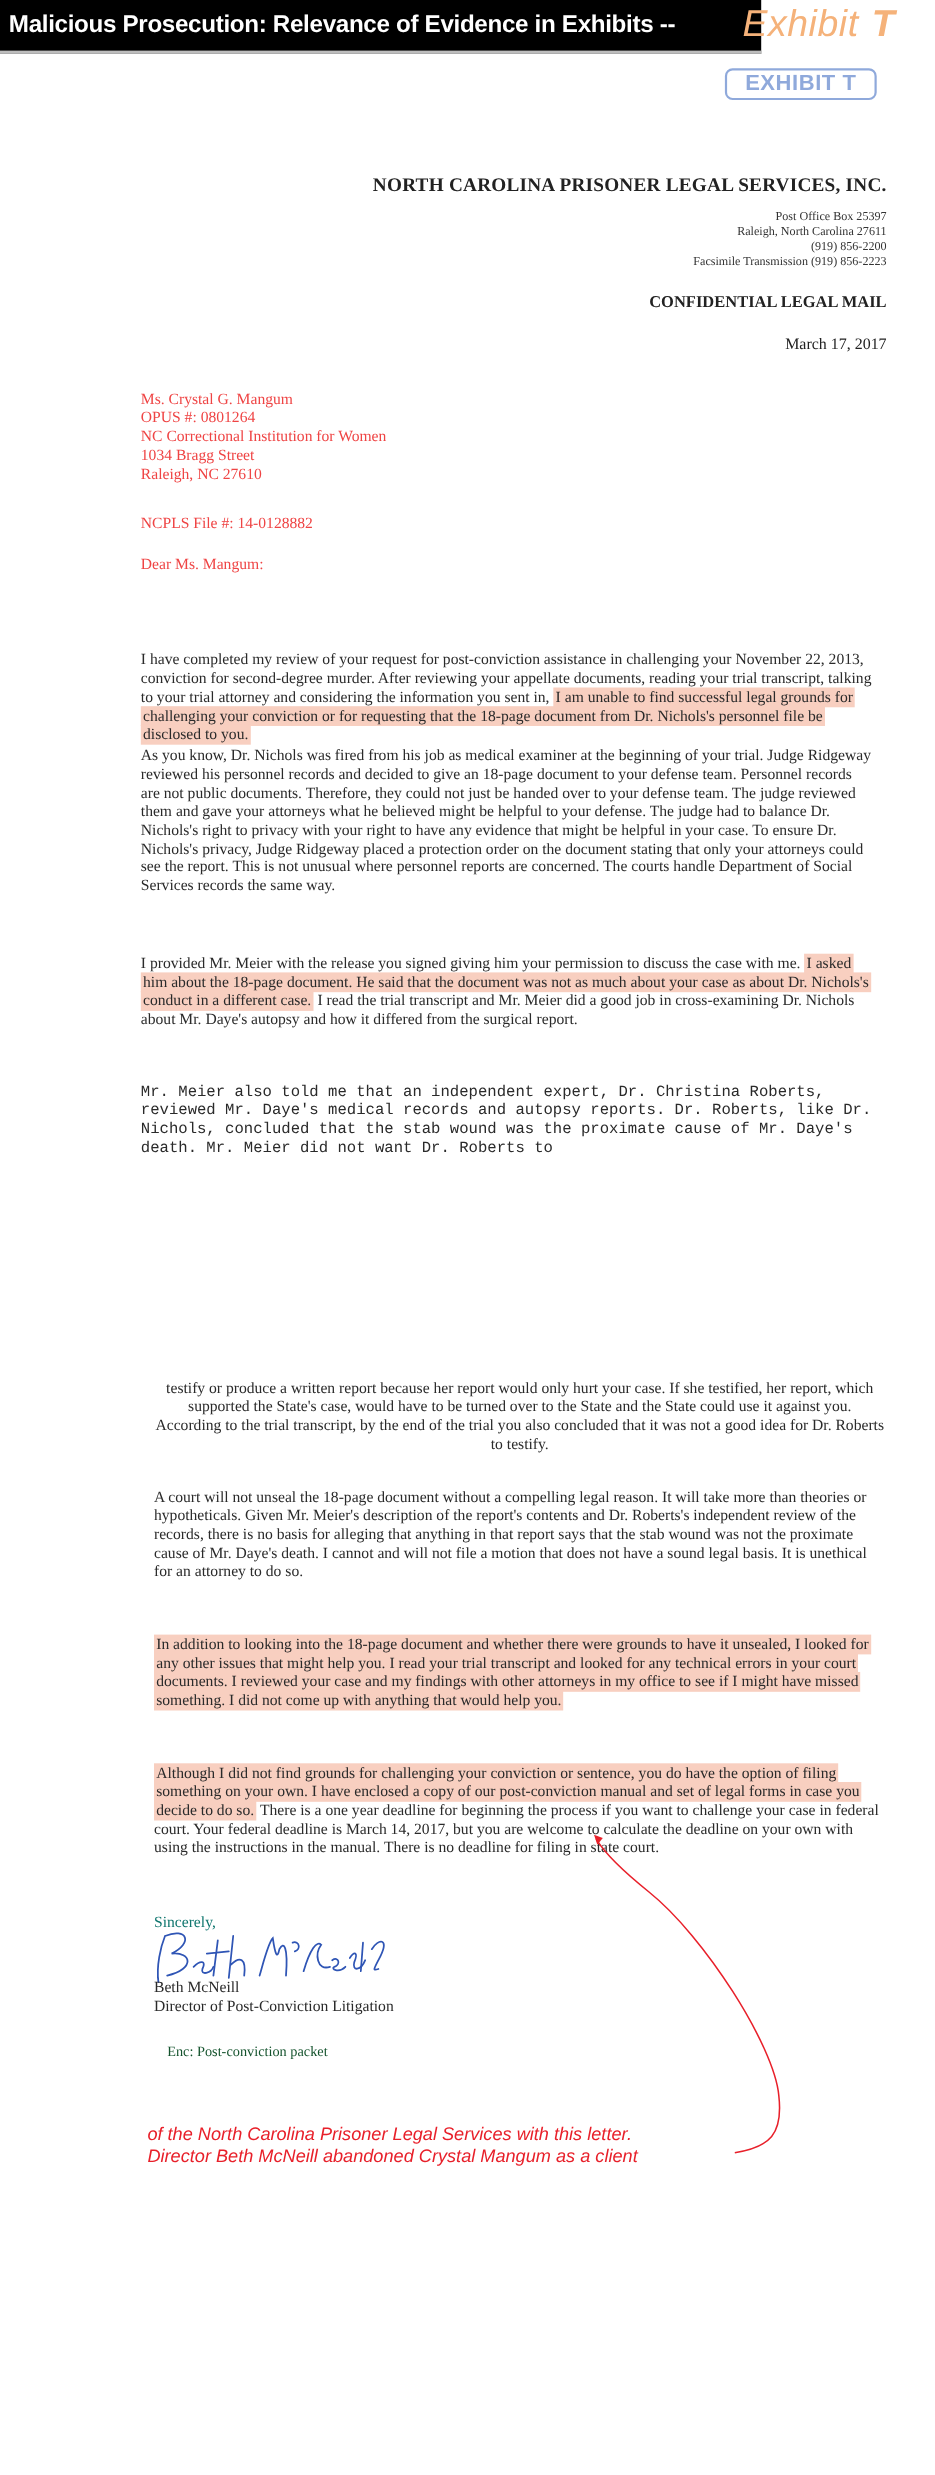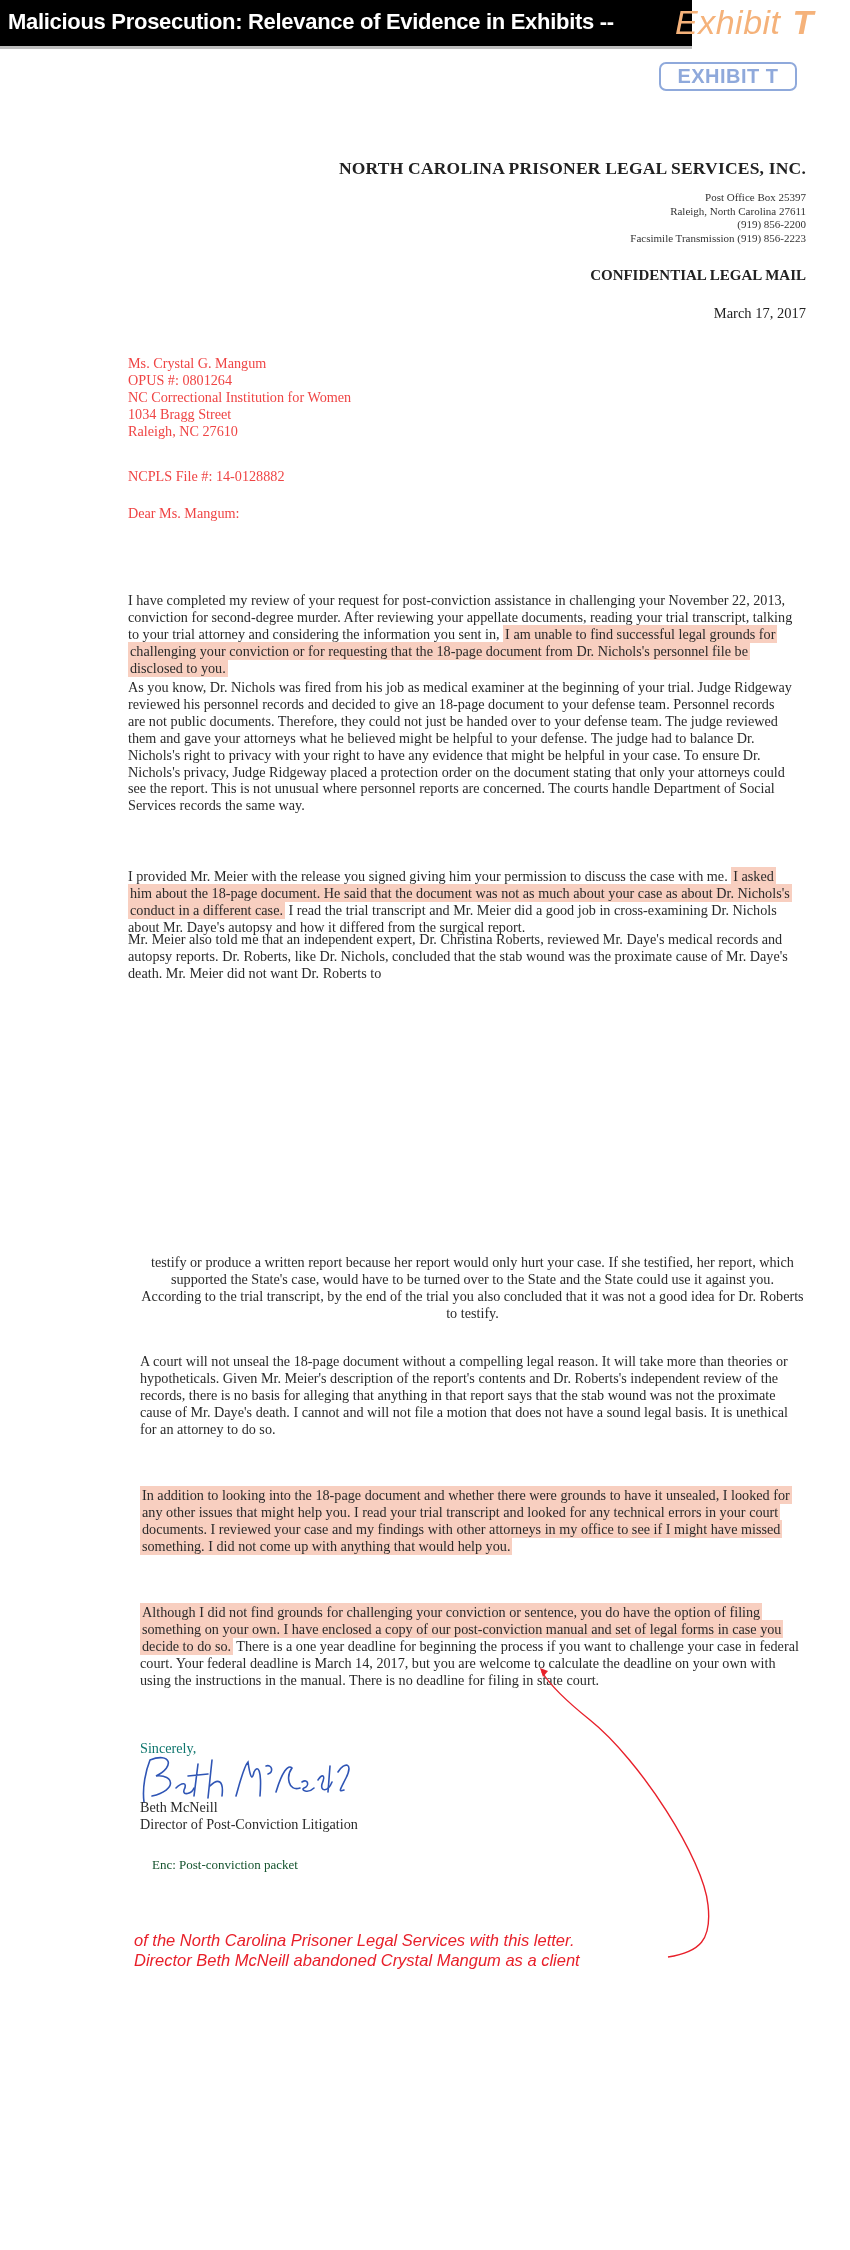--- a/index.html
+++ b/index.html
@@ -20,21 +20,21 @@
 
   .block { position: absolute; color: #ef4444; font-size: 14.2px; line-height: 16.9px; }
   .addr { left: 128px; top: 355px; }
   .fileno { left: 128px; top: 468px; }
   .salute { left: 128px; top: 505px; }
 
   .para { position: absolute; width: 665px; color: #2a2a2a; font-size: 14.2px; line-height: 16.9px; text-align: left; }
   .p1 { left: 128px; top: 545px; margin-top: 47px; }
   .p2 { left: 128px; top: 679px; }
   .p3 { left: 128px; top: 868px; }
-  .p4 { left: 128px; top: 931px; }
+  .p4 { left: 128px; top: 985px; font-family: Liberation Mono, monospace; }
 
   .p5 { left: 140px; top: 1254px; text-align: center; }
   .p6 { left: 140px; top: 1353px; }
   .p7 { left: 140px; top: 1487px; }
   .p8 { left: 140px; top: 1604px; }
 
   .hl { background: #f8cfc0; box-decoration-break: clone; -webkit-box-decoration-break: clone; padding: 1px 2px; }
 
   .signoff { position: absolute; left: 140px; top: 1740px; color: #0f766e; font-size: 14.2px; line-height: 16.9px; }
   .signature { position: absolute; left: 132px; top: 1752px; }

